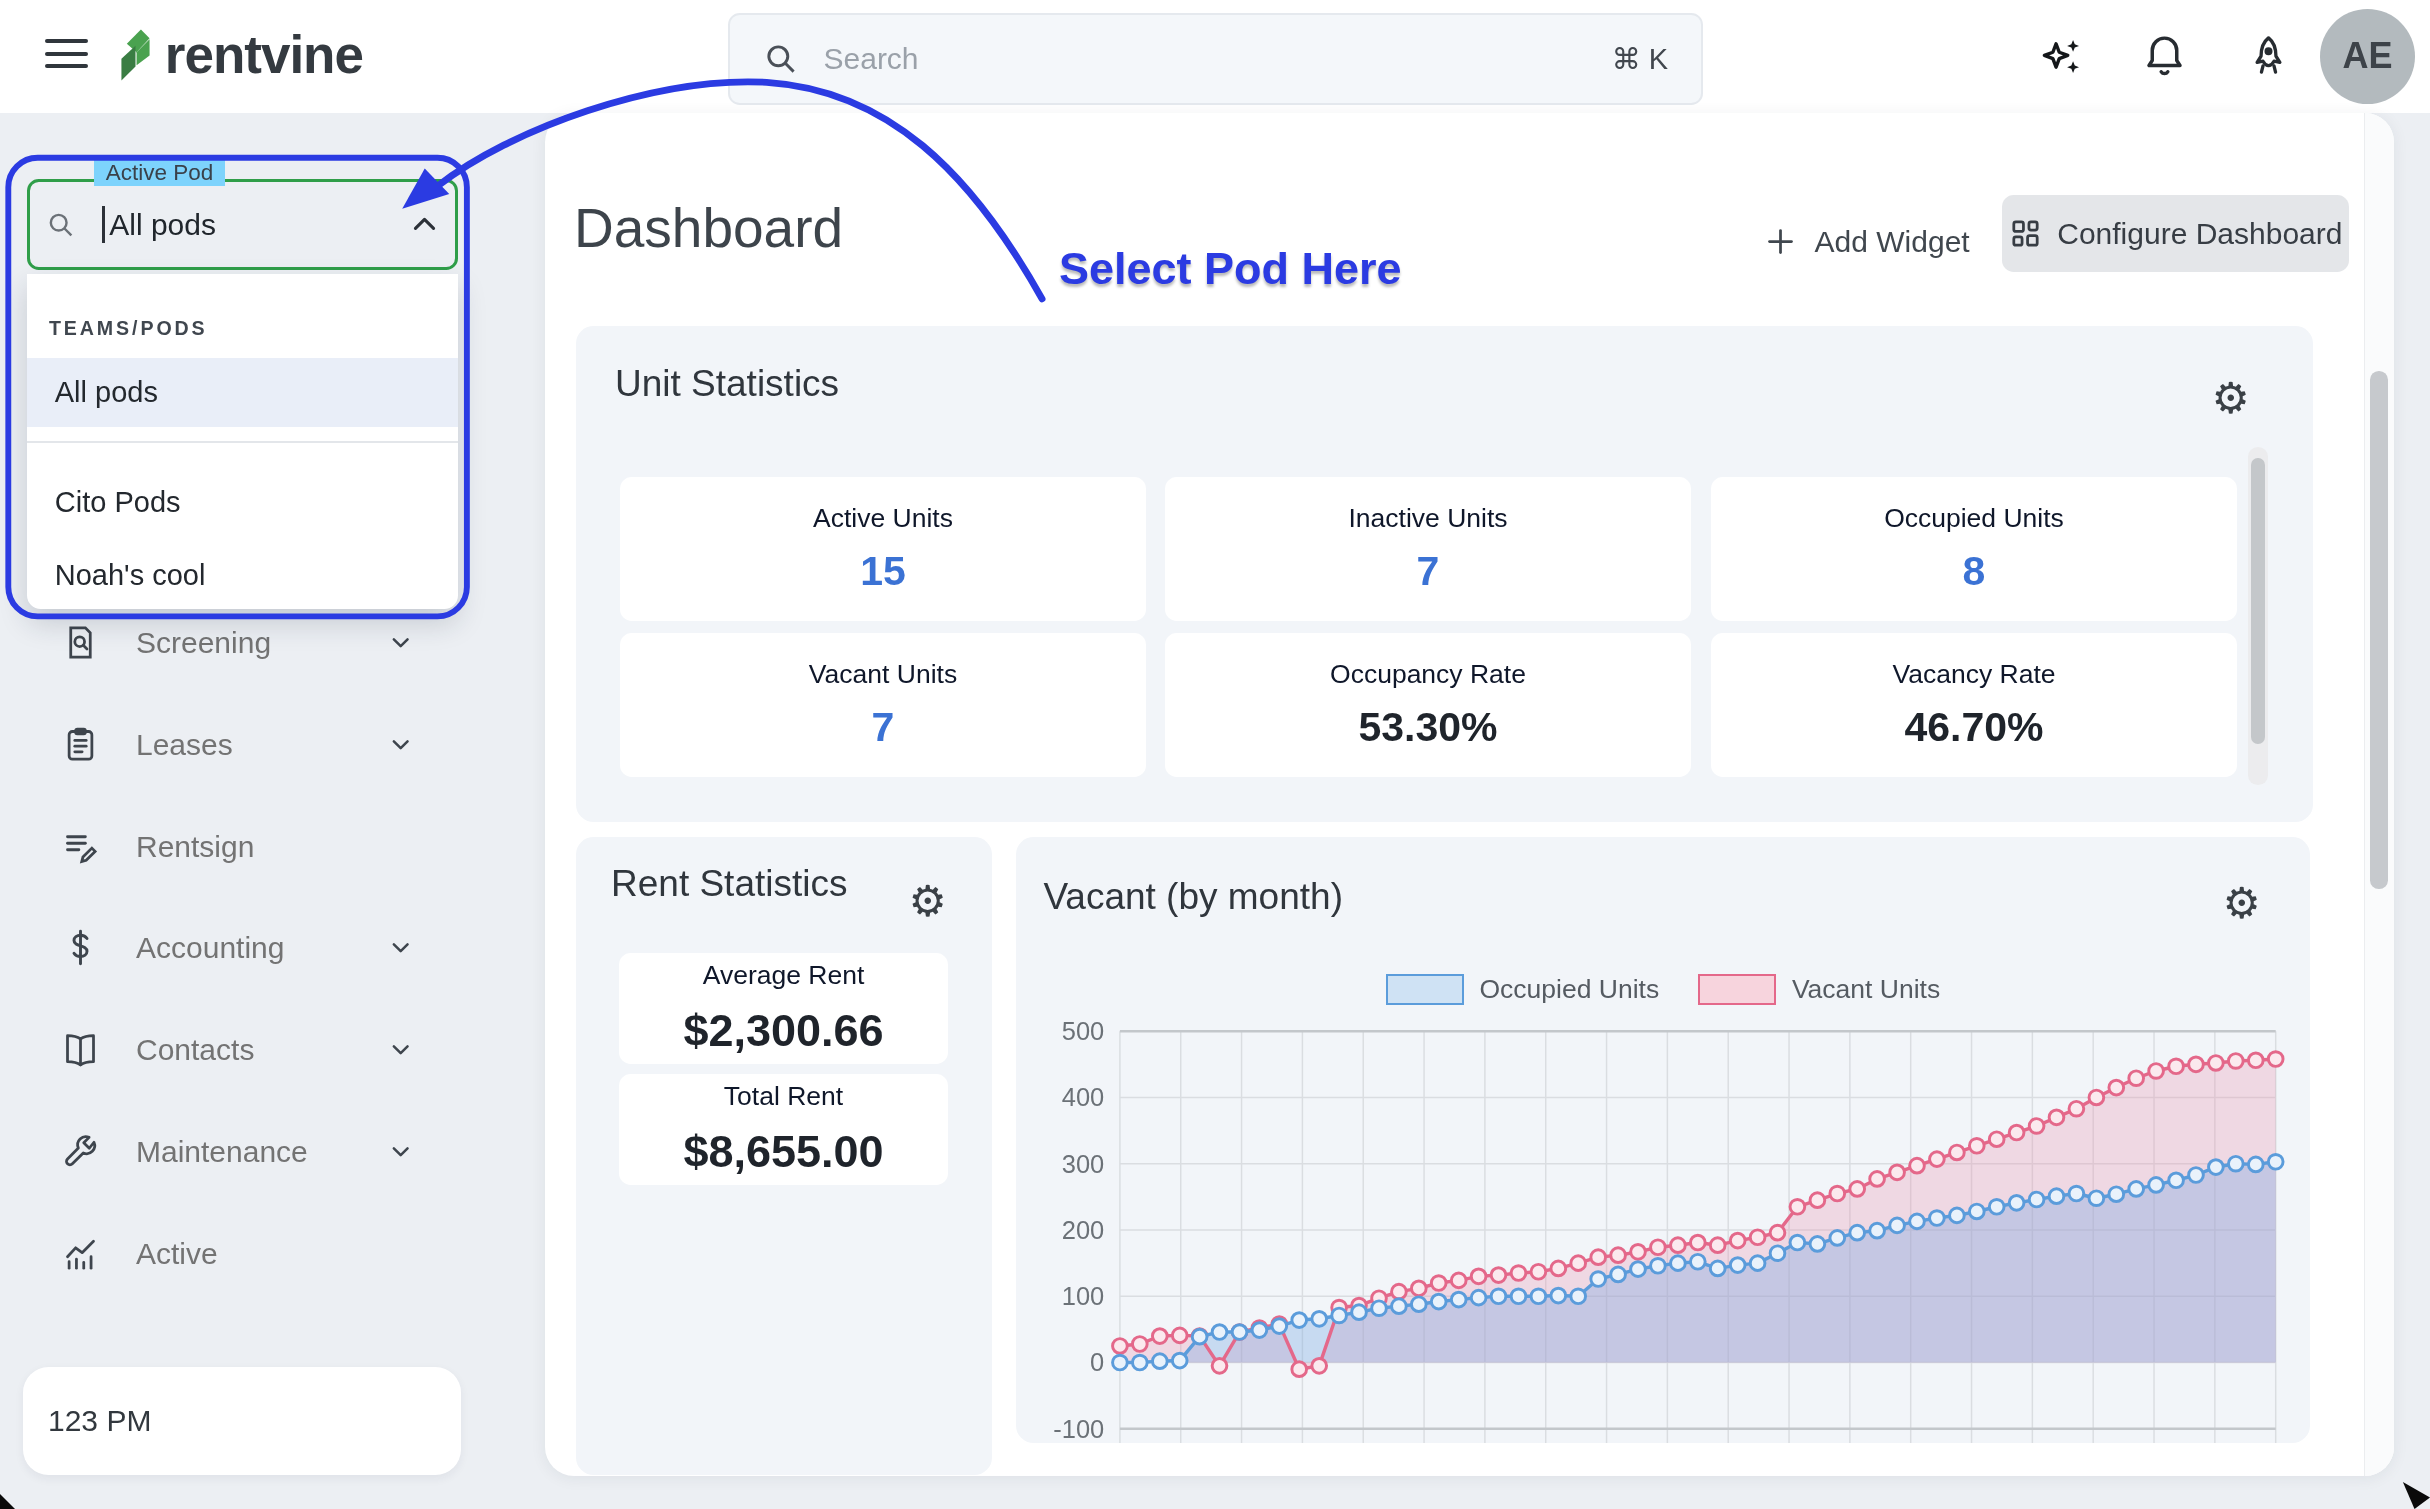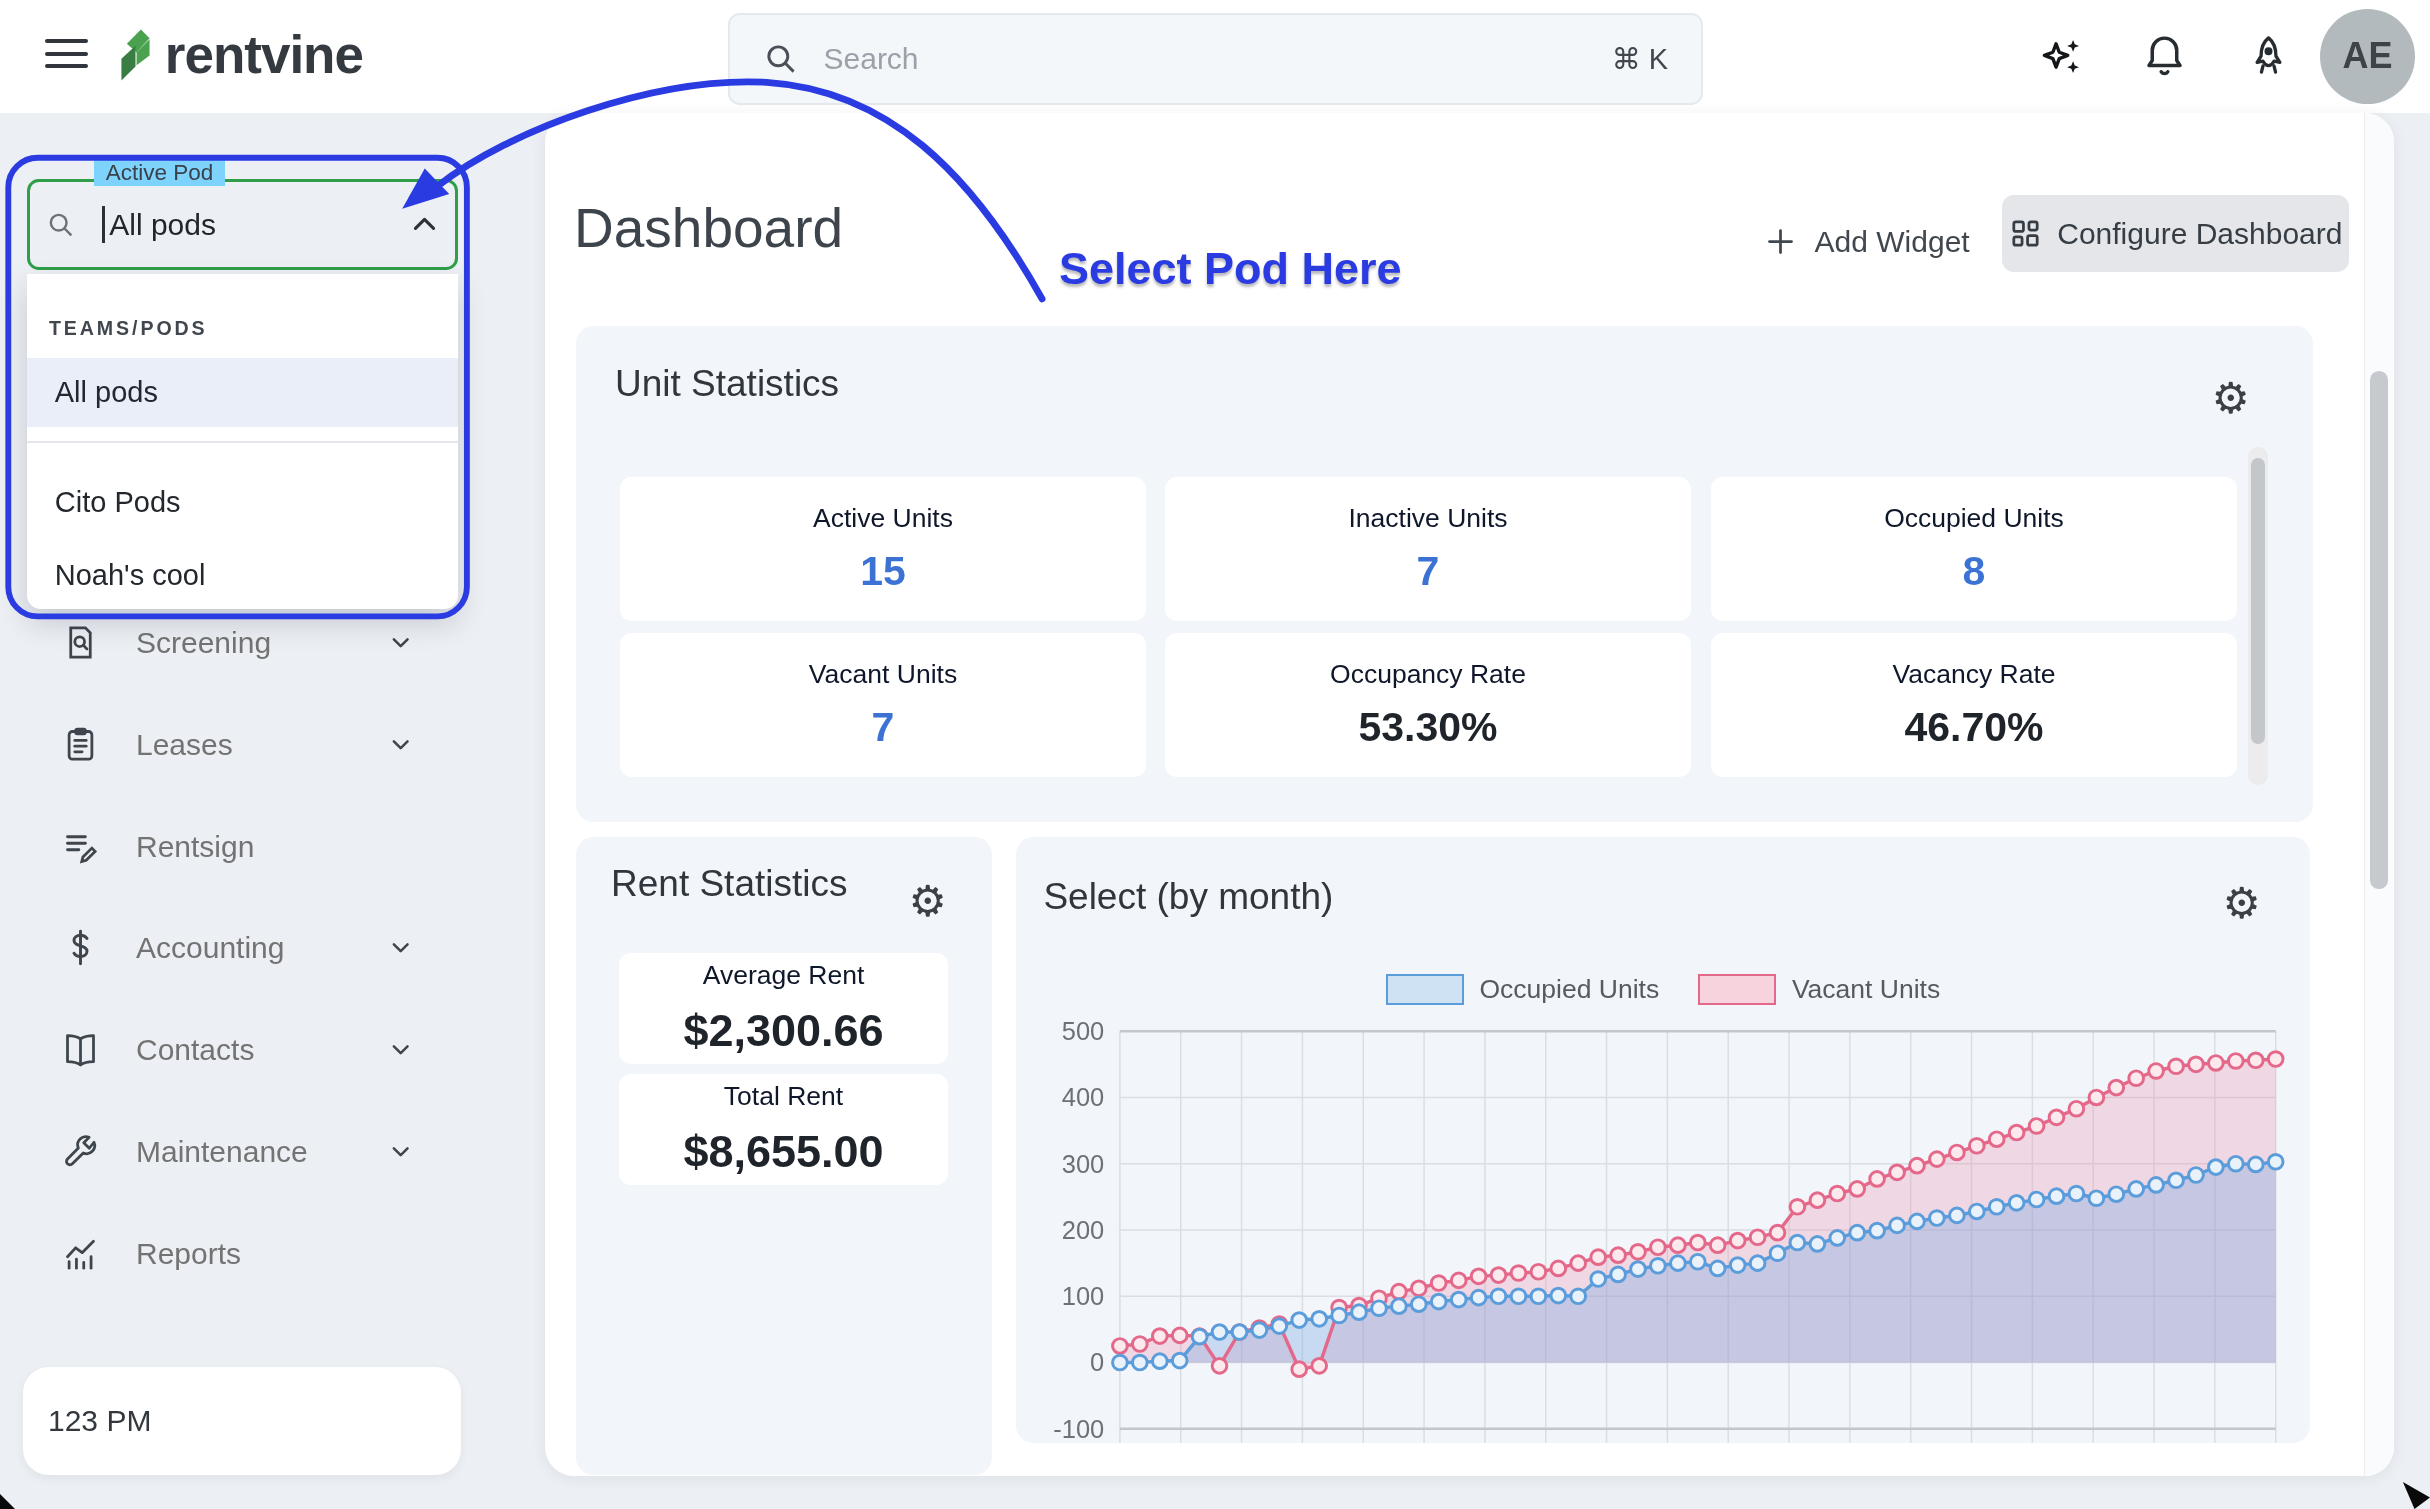--- a/index.html
+++ b/index.html
@@ -224,21 +224,21 @@
       </svg>
   </div>
   <div class="abs nav-item" style="top:1219px;">
     <svg class="nav-ico" viewBox="0 0 24 24" fill="none" stroke="#3e454d" stroke-width="1.7" stroke-linecap="round" stroke-linejoin="round">
       <polyline points="4,14 9,8.5 13,11.5 20,4.5"></polyline>
       <line x1="5" y1="17" x2="5" y2="21"></line>
         <line x1="9.5" y1="15.5" x2="9.5" y2="21"></line>
         <line x1="14" y1="17.5" x2="14" y2="21"></line>
         <line x1="18.5" y1="14" x2="18.5" y2="21"></line>
     </svg>
-    <span class="nav-label">Reports</span>
+    <span class="nav-label">Active</span>
     <svg class="nav-chev chev" width="27.4" height="27.4" viewBox="0 0 24 24" fill="none" stroke="#3e454d" stroke-width="2.2" stroke-linecap="round" stroke-linejoin="round" style="visibility: hidden;">
         <polyline points="6,9 12,15 18,9"></polyline>
       </svg>
   </div>
 
   <div id="clock-card" class="abs">
     <span id="clock-text">123 PM</span>
   </div>
 
   <div id="main-panel" class="abs">
@@ -299,21 +299,21 @@
         <div class="stat-label">Average Rent</div>
         <div class="stat-value">$2,300.66</div>
       </div>
       <div id="rt1" class="stat-tile r-tile">
         <div class="stat-label">Total Rent</div>
         <div class="stat-value">$8,655.00</div>
       </div>
     </div>
 
     <div id="units-card" class="abs card">
-      <div id="units-title" class="abs card-title">Select (by month)</div>
+      <div id="units-title" class="abs card-title">Vacant (by month)</div>
       <div id="units-gear" class="gear">⚙</div>
       <svg id="units-chart-svg" viewBox="0 0 1320 618">
           <line x1="106" y1="198" x2="106" y2="618" stroke="#dadde1" stroke-width="1.5"></line>
           <line x1="168.05263157894737" y1="198" x2="168.05263157894737" y2="618" stroke="#dadde1" stroke-width="1.5"></line>
           <line x1="230.10526315789474" y1="198" x2="230.10526315789474" y2="618" stroke="#dadde1" stroke-width="1.5"></line>
           <line x1="292.1578947368421" y1="198" x2="292.1578947368421" y2="618" stroke="#dadde1" stroke-width="1.5"></line>
           <line x1="354.2105263157895" y1="198" x2="354.2105263157895" y2="618" stroke="#dadde1" stroke-width="1.5"></line>
           <line x1="416.2631578947368" y1="198" x2="416.2631578947368" y2="618" stroke="#dadde1" stroke-width="1.5"></line>
           <line x1="478.3157894736842" y1="198" x2="478.3157894736842" y2="618" stroke="#dadde1" stroke-width="1.5"></line>
           <line x1="540.3684210526316" y1="198" x2="540.3684210526316" y2="618" stroke="#dadde1" stroke-width="1.5"></line>

